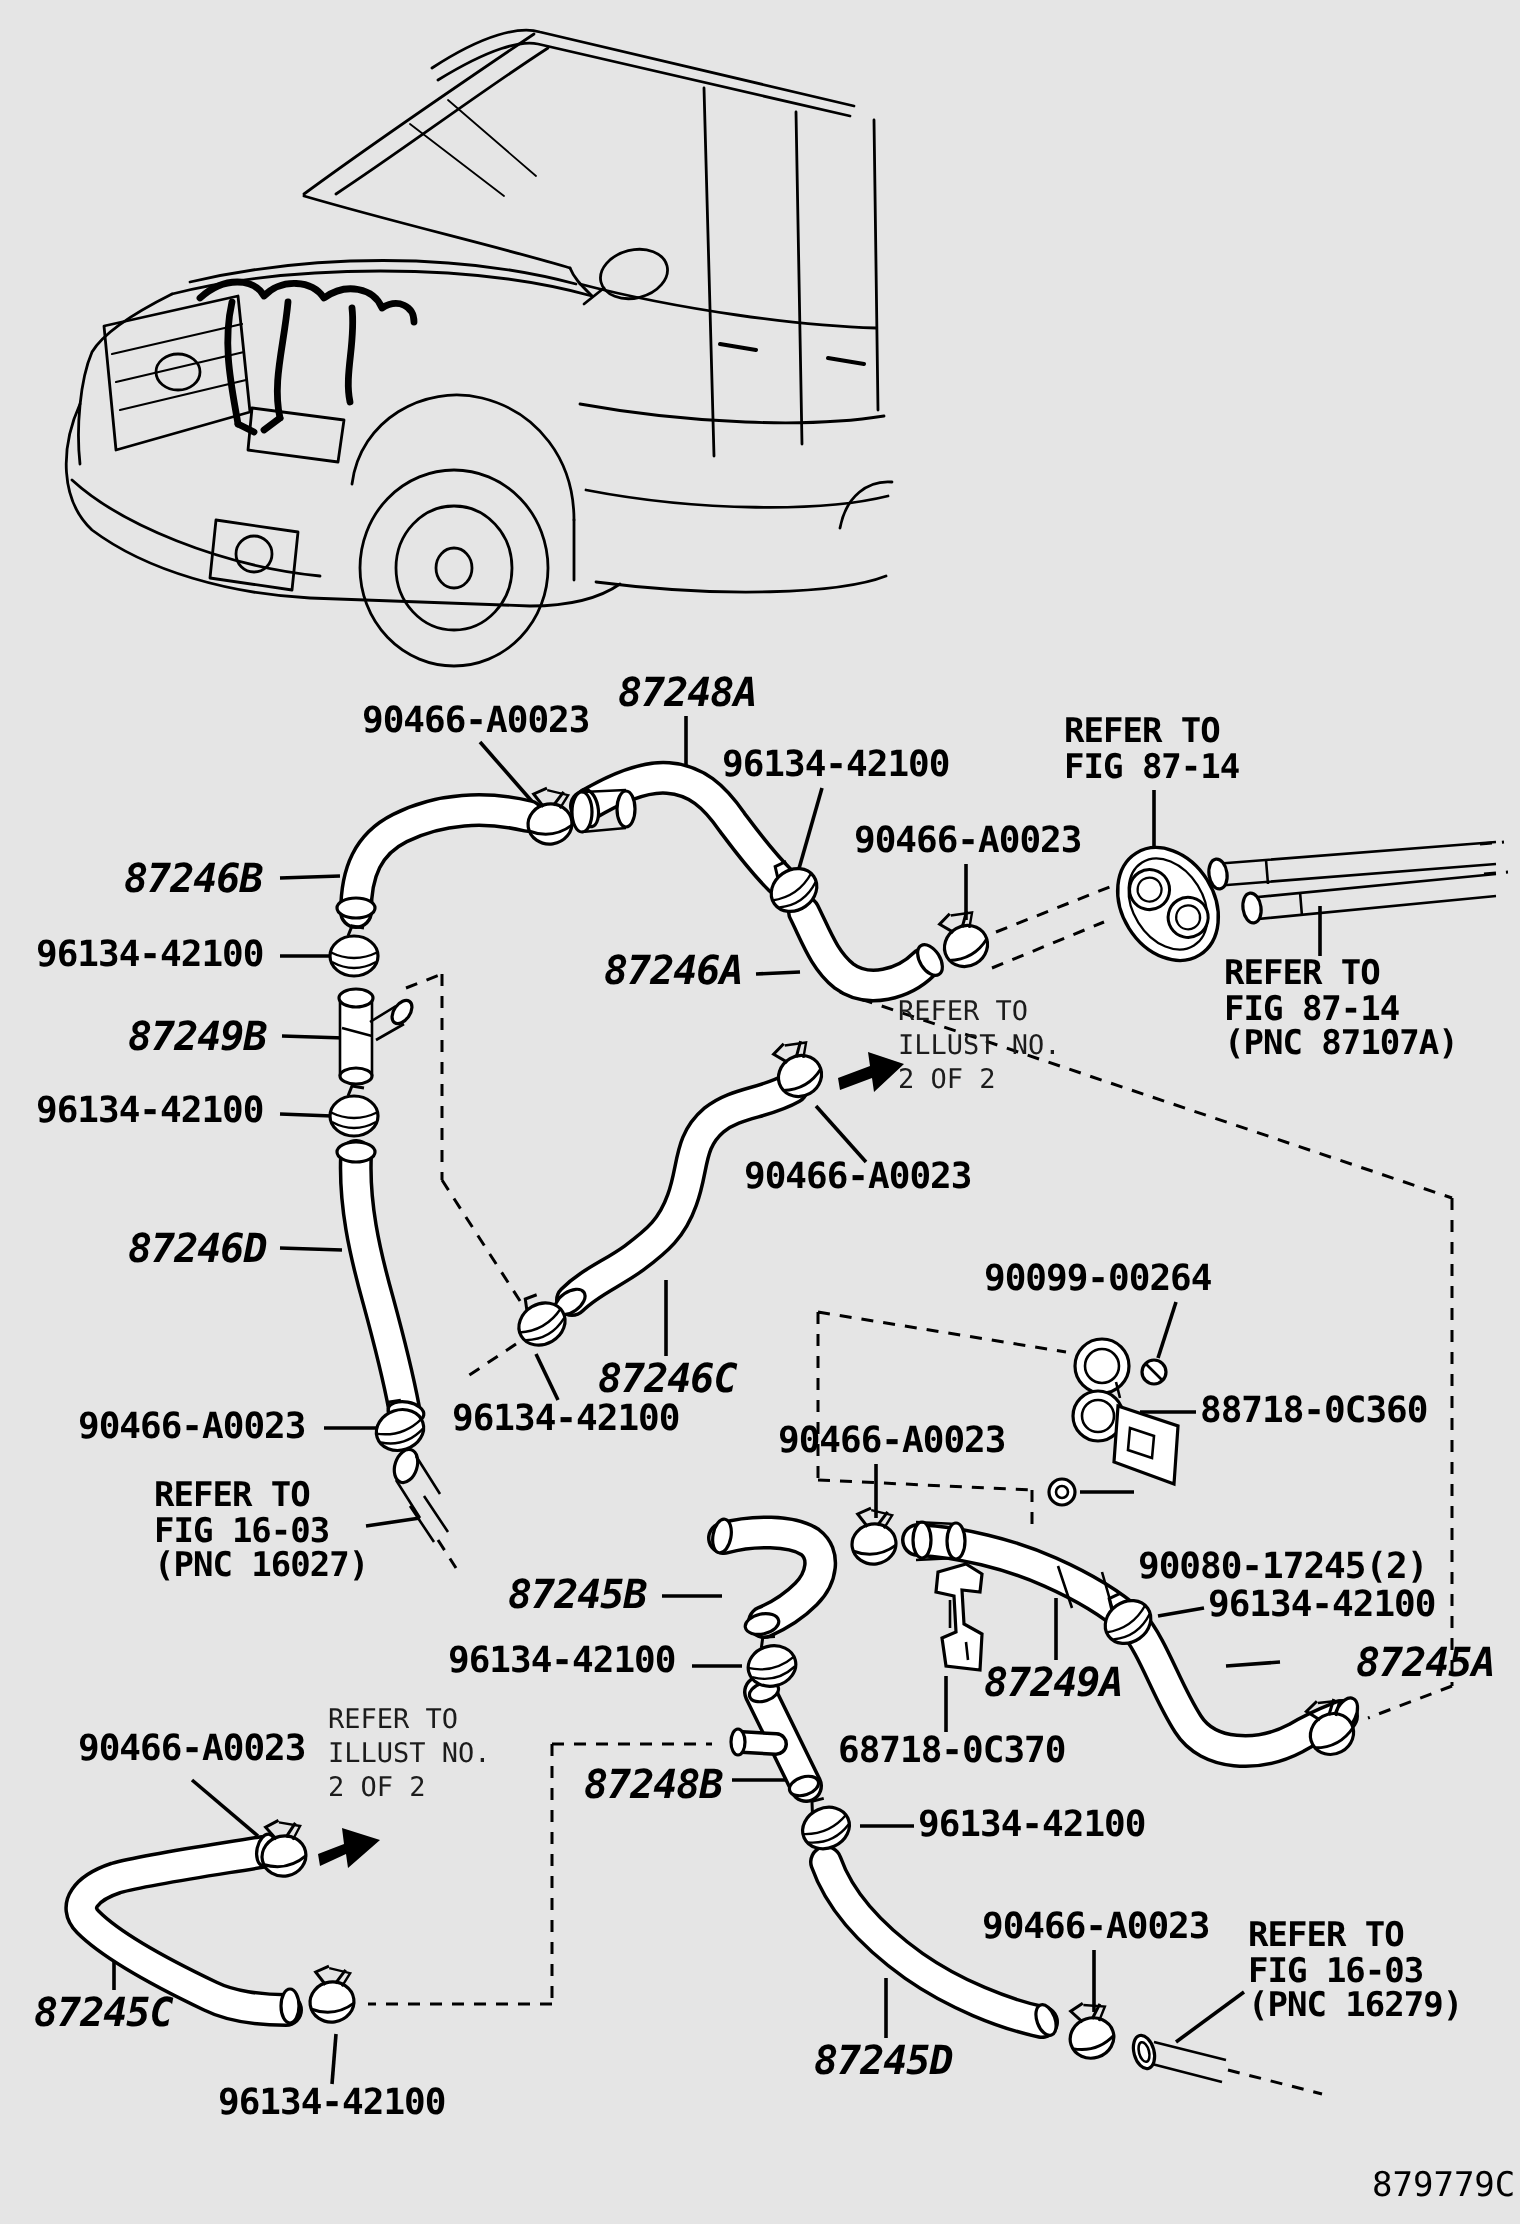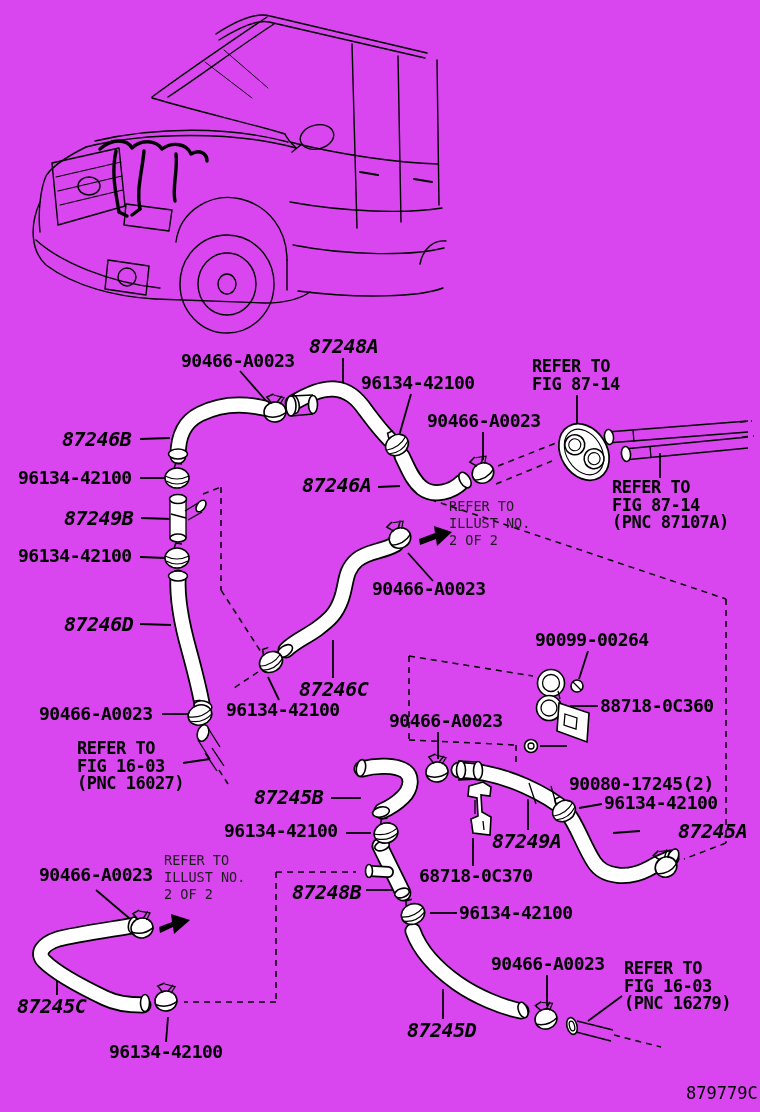--- a/index.html
+++ b/index.html
@@ -1,16 +1,16 @@
 <!DOCTYPE html>
 <html><head>
 <meta charset="utf-8">
 <style>
   html,body{margin:0;padding:0;background:#fff;}
-  #stage{position:relative;width:760px;height:1112px;background:#d946ef;overflow:hidden;
+  #stage{position:relative;width:760px;height:1112px;background:#e5e5e5;overflow:hidden;
          font-family:"DejaVu Sans Mono","Liberation Mono",monospace;color:#000;}
   #art{position:absolute;left:0;top:0;}
   .lbl{position:absolute;white-space:pre-line;color:#000;}
   .num {font-size:18px;font-weight:bold;line-height:18px;letter-spacing:-0.5px;}
   .code{font-size:20px;font-weight:bold;line-height:20px;letter-spacing:-0.5px;font-style:italic;}
   .noteb{font-size:17px;font-weight:bold;line-height:17.5px;letter-spacing:-0.5px;}
   .notel{font-size:13.5px;font-weight:normal;line-height:17px;color:#1c1c1c;}
   .figc{font-size:17px;font-weight:normal;letter-spacing:0;}
   .ho{stroke:#000;stroke-width:17;fill:none;stroke-linecap:round;}
   .hi{stroke:#fff;stroke-width:13.5;fill:none;stroke-linecap:round;}
@@ -292,21 +292,21 @@
   <div class="lbl notel" style="left:449px;top:498px">REFER TO
 ILLUST NO.
 2 OF 2</div>
   <div class="lbl num" style="left:372px;top:580px">90466-A0023</div>
   <div class="lbl code" style="left:299px;top:679px">87246C</div>
   <div class="lbl num" style="left:226px;top:701px">96134-42100</div>
   <div class="lbl num" style="left:39px;top:705px">90466-A0023</div>
   <div class="lbl noteb" style="left:77px;top:740px">REFER TO
 FIG 16-03
 (PNC 16027)</div>
-  <div class="lbl num" style="left:535px;top:631px">90099-00264</div>
+  <div class="lbl num" style="left:492px;top:631px">90099-00264</div>
   <div class="lbl num" style="left:600px;top:697px">88718-0C360</div>
   <div class="lbl num" style="left:569px;top:775px">90080-17245(2)</div>
   <div class="lbl num" style="left:389px;top:712px">90466-A0023</div>
   <div class="lbl num" style="left:604px;top:794px">96134-42100</div>
   <div class="lbl code" style="left:678px;top:821px">87245A</div>
   <div class="lbl code" style="left:492px;top:831px">87249A</div>
   <div class="lbl code" style="left:254px;top:787px">87245B</div>
   <div class="lbl num" style="left:224px;top:822px">96134-42100</div>
   <div class="lbl num" style="left:419px;top:867px">68718-0C370</div>
   <div class="lbl code" style="left:292px;top:882px">87248B</div>

